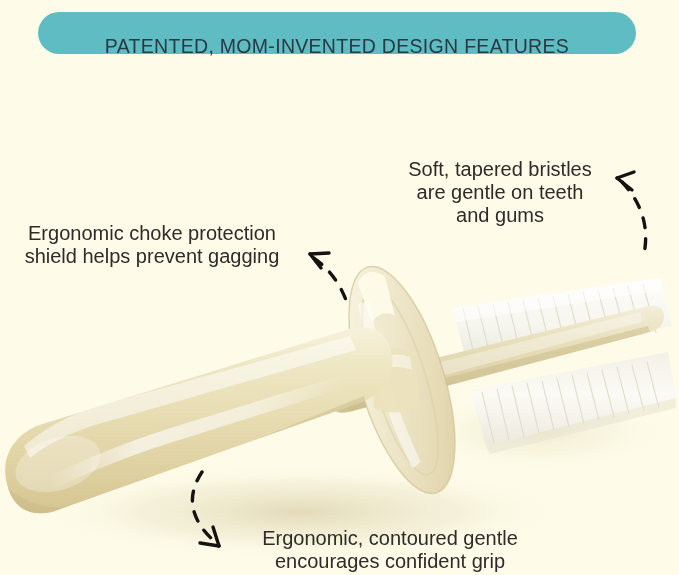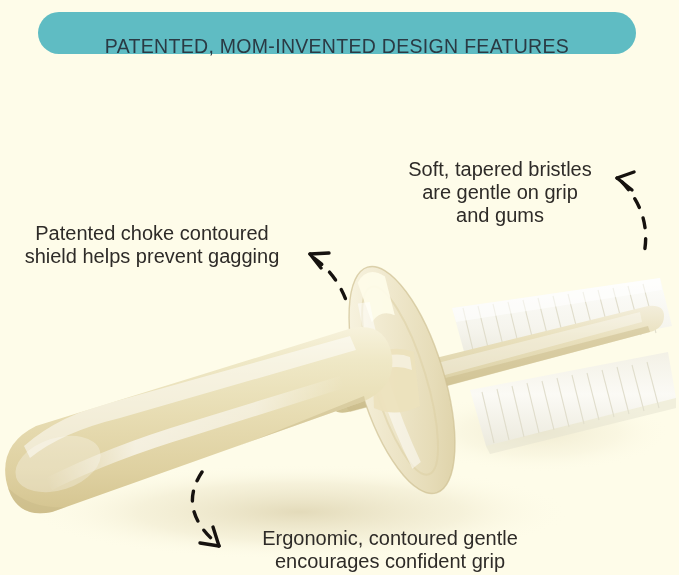--- a/index.html
+++ b/index.html
@@ -222,24 +222,24 @@
         <path d="M 46 418 Q 110 386 190 362 L 340 316 L 344 328 L 192 376 Q 112 400 52 430 Z" fill="url(#gHandleHi)" opacity="0.85"></path>
 
         <path d="M 8 428 Q 40 458 100 442 L 364 336 L 368 352 L 96 456 Q 28 472 4 438 Z" fill="#c8b887" opacity="0.45"></path>
 
         <ellipse cx="58" cy="404" rx="44" ry="26" fill="#ffffff" opacity="0.28" transform="rotate(-18 58 404)"></ellipse>
       </g>
     </g>
   </svg>
 
   <div class="callout" id="callout-bristles">Soft, tapered bristles
-are gentle on grip
+are gentle on teeth
 and gums</div>
 
-  <div class="callout" id="callout-shield">Patented choke contoured
+  <div class="callout" id="callout-shield">Ergonomic choke protection
 shield helps prevent gagging</div>
 
   <div class="callout" id="callout-handle">Ergonomic, contoured gentle
 encourages confident grip</div>
 
   <svg class="arrow-layer" viewBox="0 0 679 575" xmlns="http://www.w3.org/2000/svg">
 
     <g stroke="#16120f" stroke-width="3.4" fill="none" stroke-linecap="round">
       <path d="M 622 182 Q 652 214 644 254" stroke-dasharray="10 11"></path>
       <path d="M 617 178 L 634 172"></path>

